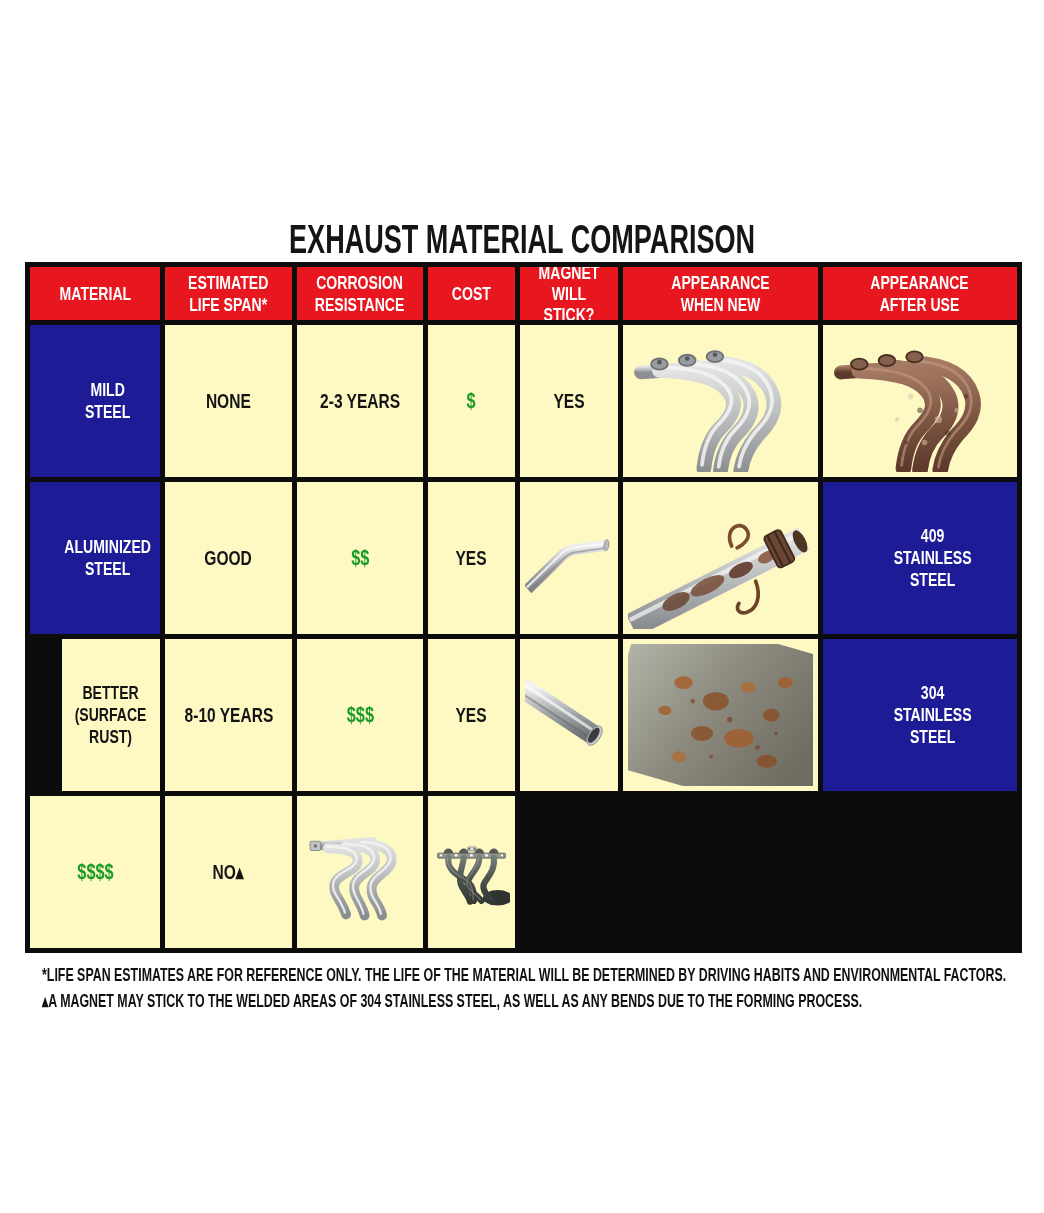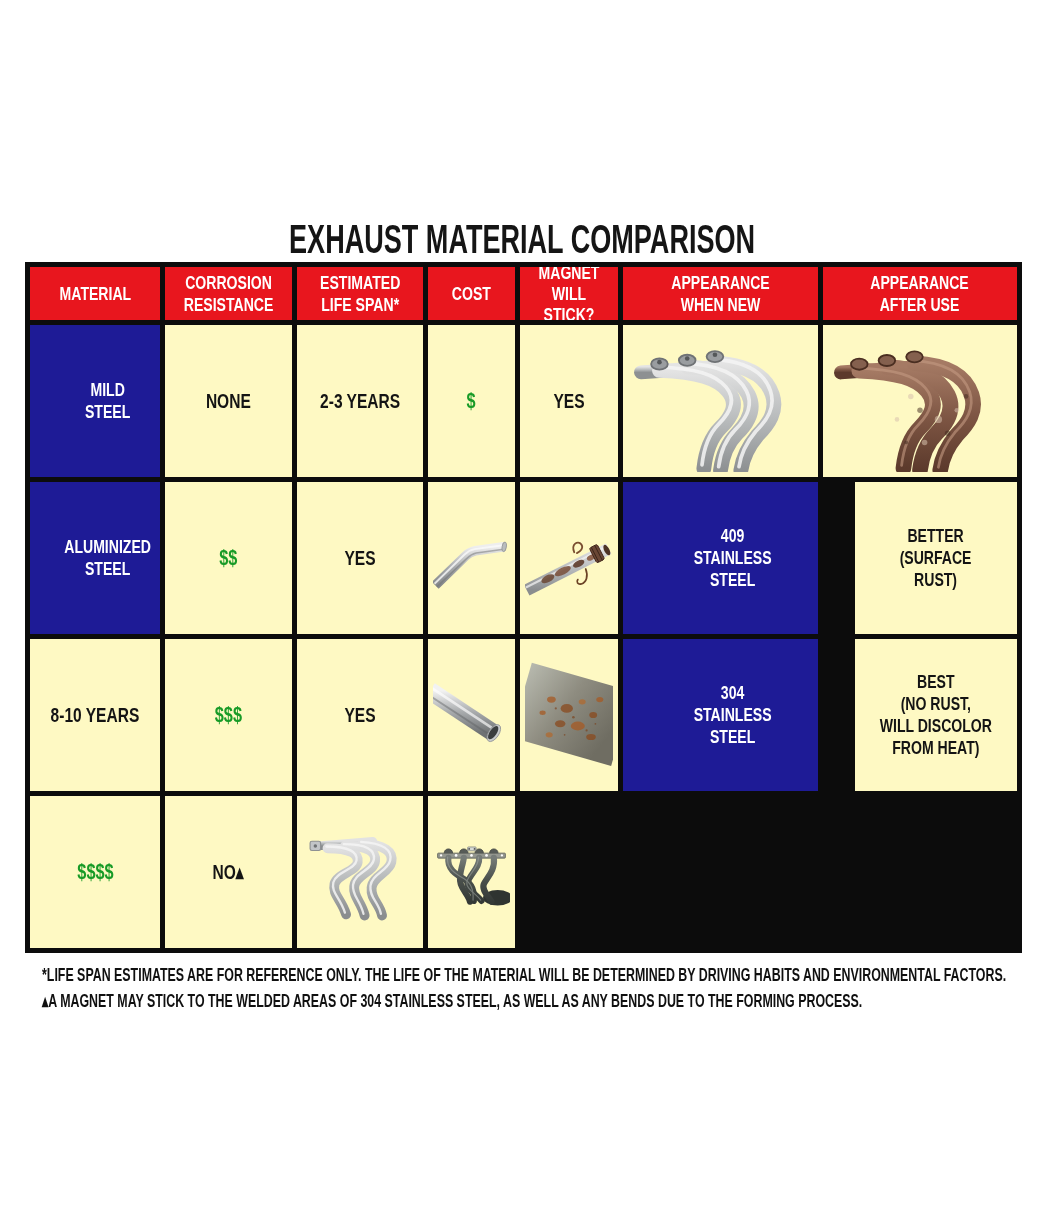--- a/index.html
+++ b/index.html
@@ -42,26 +42,26 @@
 <body>
 
 <div class="title"><span class="cond">EXHAUST MATERIAL COMPARISON</span></div>
 
 <div class="grid">
 
   <div class="cell hdr">
       <span class="condc pre">MATERIAL</span>
     </div>
   <div class="cell hdr">
+      <span class="condc pre">ESTIMATED
+LIFE SPAN*</span>
+    </div>
+  <div class="cell hdr">
       <span class="condc pre">CORROSION
 RESISTANCE</span>
-    </div>
-  <div class="cell hdr">
-      <span class="condc pre">ESTIMATED
-LIFE SPAN*</span>
     </div>
   <div class="cell hdr">
       <span class="condc pre">COST</span>
     </div>
   <div class="cell hdr">
       <span class="condc pre">MAGNET
 WILL STICK?</span>
     </div>
   <div class="cell hdr">
       <span class="condc pre">APPEARANCE
@@ -157,20 +157,23 @@
         <ellipse cx="34" cy="35" rx="9" ry="6"></ellipse>
           <ellipse cx="64" cy="31" rx="9" ry="6"></ellipse>
           <ellipse cx="94" cy="27" rx="9" ry="6"></ellipse>
       </g>
     </svg>
   </div>
 
   <div class="cell mat">
       <span class="condc pre">ALUMINIZED
 STEEL</span>
+    </div>
+  <div class="cell data">
+      <span class="condc pre">GOOD</span>
     </div>
   <div class="cell cost">
       <span class="condc">$$</span>
     </div>
   <div class="cell data">
       <span class="condc">YES</span>
     </div>
 
   <div class="cell photo">
     <svg viewBox="0 0 200 150" aria-label="new-aluminized-steel-pipe-photo">
@@ -283,26 +286,20 @@
           <circle cx="160" cy="95" r="2"></circle>
       </g>
     </svg>
   </div>
 
   <div class="cell mat">
       <span class="condc pre">304
 STAINLESS
 STEEL</span>
     </div>
-  <div class="cell data small">
-      <span class="condc pre">BEST
-(NO RUST,
-WILL DISCOLOR
-FROM HEAT)</span>
-    </div>
   <div class="cell cost">
       <span class="condc">$$$$</span>
     </div>
   <div class="cell data">
       <span class="condc">NO▴</span>
     </div>
 
   <div class="cell photo">
     <svg viewBox="0 0 200 150" aria-label="new-304-stainless-headers-photo">
       <defs>

